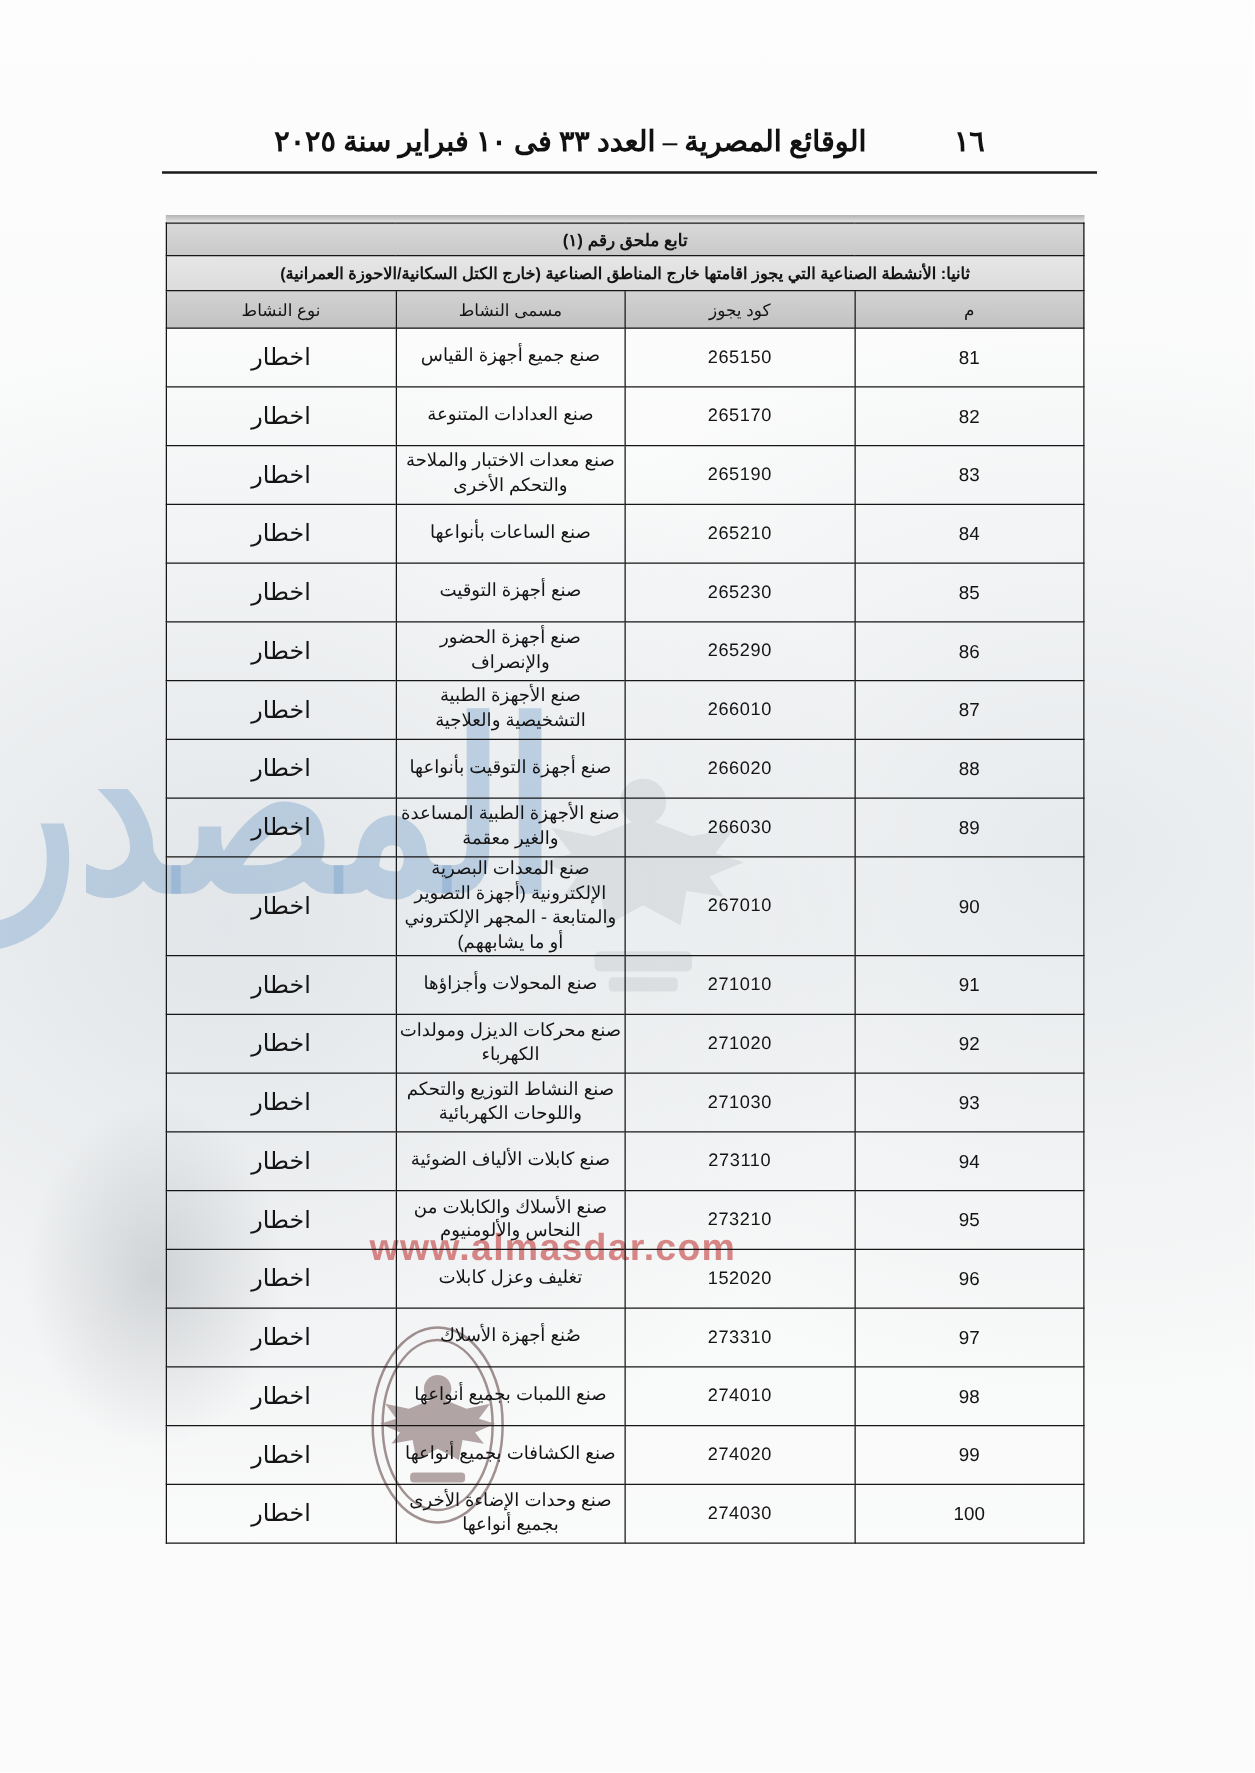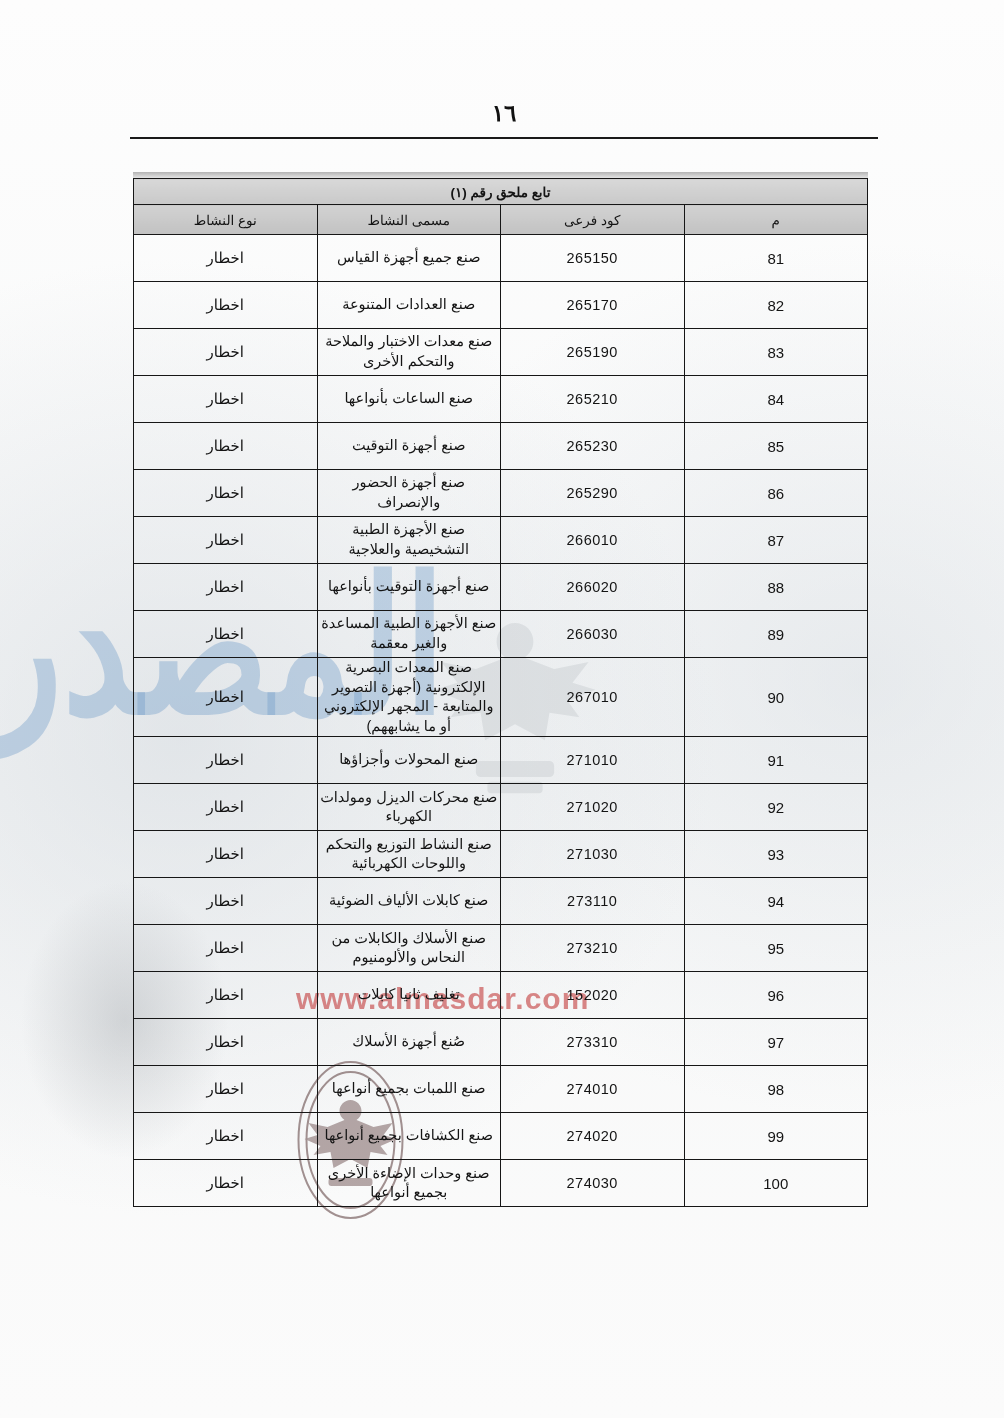--- a/index.html
+++ b/index.html
@@ -139,21 +139,21 @@
     font-weight: normal;
     background: linear-gradient(180deg, #d2d2d2 0%, #c2c2c2 100%);
   }
   tbody.body-rows td {
     height: 46px;
     background: rgba(255,255,255,0.0);
   }
   td.c-num { width: 48px; font-size: 15px; }
   td.c-code { width: 92px; font-size: 14.5px; letter-spacing: 0.5px; }
   td.c-name { font-size: 14.5px; line-height: 1.35; padding: 0 8px; margin-left: 33px; }
-  td.c-type { width: 150px; font-size: 15px; }
+  td.c-type { width: 150px; font-size: 19px; }
 
   .hl td { background: rgba(205,225,238,0.45); }
 
   .smudge-top {
     position: absolute;
     top: 172px;
     left: 133px;
     width: 735px;
     height: 9px;
     background: linear-gradient(180deg, rgba(120,120,120,0.55), rgba(255,255,255,0));
@@ -185,35 +185,39 @@
   </g>
   <g fill="#5a3b3b" opacity="0.8">
     <path d="M60 45c-6 0-11 5-11 11 0 4 2 7 5 9l-17 7-19-4 9 12-13 4 16 7-7 9 17-3 3 16 17-9 17 9 3-16 17 3-7-9 16-7-13-4 9-12-19 4-17-7c3-2 5-5 5-9 0-6-5-11-11-11z"></path>
     <rect x="38" y="123" width="44" height="8" rx="3"></rect>
   </g>
 </svg>
 
 <div class="header">
   <div class="header-row">
     <div>١٦</div>
+    <div>الوقائع المصرية – العدد ٣٣ فى ١٠ فبراير سنة ٢٠٢٥</div>
   </div>
   <div class="header-rule"></div>
 </div>
 
 <div class="smudge-top"></div>
 
 <div class="tbl-wrap">
   <table class="doc">
     <thead>
       <tr class="row-title">
         <td colspan="4">تابع ملحق رقم (١)</td>
       </tr>
+      <tr class="row-sub">
+        <td colspan="4">ثانيا: الأنشطة الصناعية التي يجوز اقامتها خارج المناطق الصناعية (خارج الكتل السكانية/الاحوزة العمرانية)</td>
+      </tr>
       <tr class="row-head">
         <th class="c-num">م</th>
-        <th class="c-code">كود فرعى</th>
+        <th class="c-code">كود يجوز</th>
         <th class="c-name">مسمى النشاط</th>
         <th class="c-type">نوع النشاط</th>
       </tr>
     </thead>
     <tbody class="body-rows" id="rows-body">
         <tr>
           <td class="c-num">81</td>
           <td class="c-code">265150</td>
           <td class="c-name">صنع جميع أجهزة القياس</td>
           <td class="c-type">اخطار</td>
@@ -298,21 +302,21 @@
         </tr>
         <tr>
           <td class="c-num">95</td>
           <td class="c-code">273210</td>
           <td class="c-name">صنع الأسلاك والكابلات من النحاس والألومنيوم</td>
           <td class="c-type">اخطار</td>
         </tr>
         <tr>
           <td class="c-num">96</td>
           <td class="c-code">152020</td>
-          <td class="c-name">تغليف ثانيا كابلات</td>
+          <td class="c-name">تغليف وعزل كابلات</td>
           <td class="c-type">اخطار</td>
         </tr>
         <tr>
           <td class="c-num">97</td>
           <td class="c-code">273310</td>
           <td class="c-name">صُنع أجهزة الأسلاك</td>
           <td class="c-type">اخطار</td>
         </tr>
         <tr>
           <td class="c-num">98</td>

